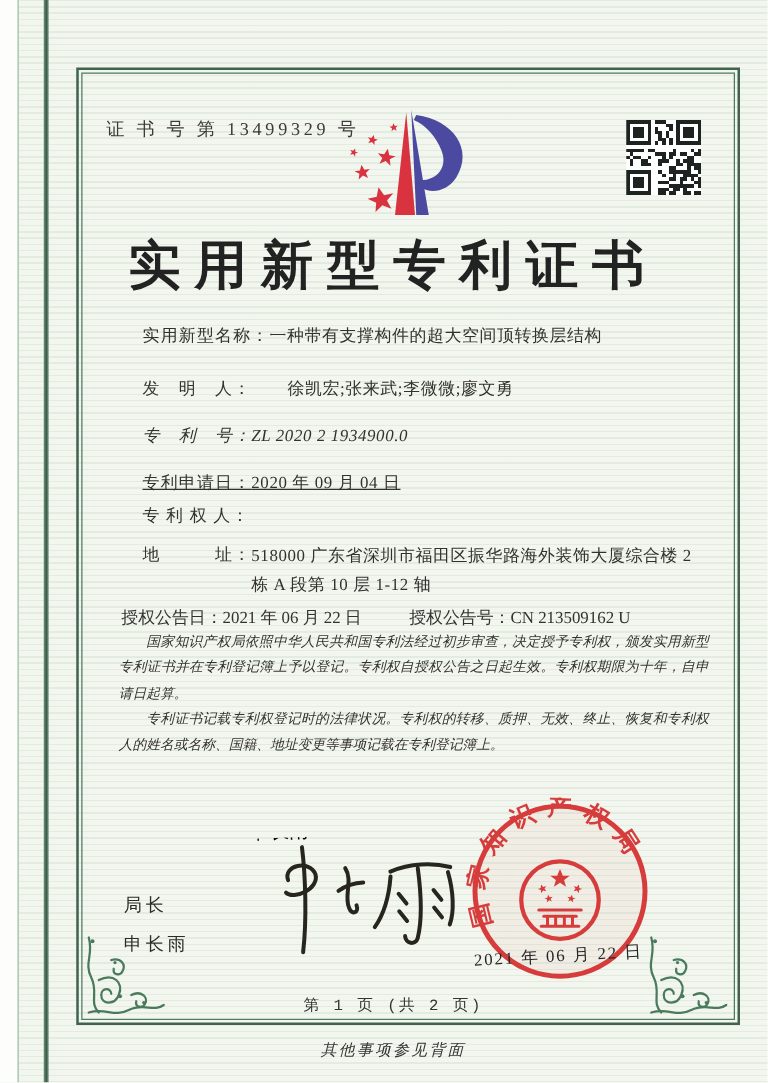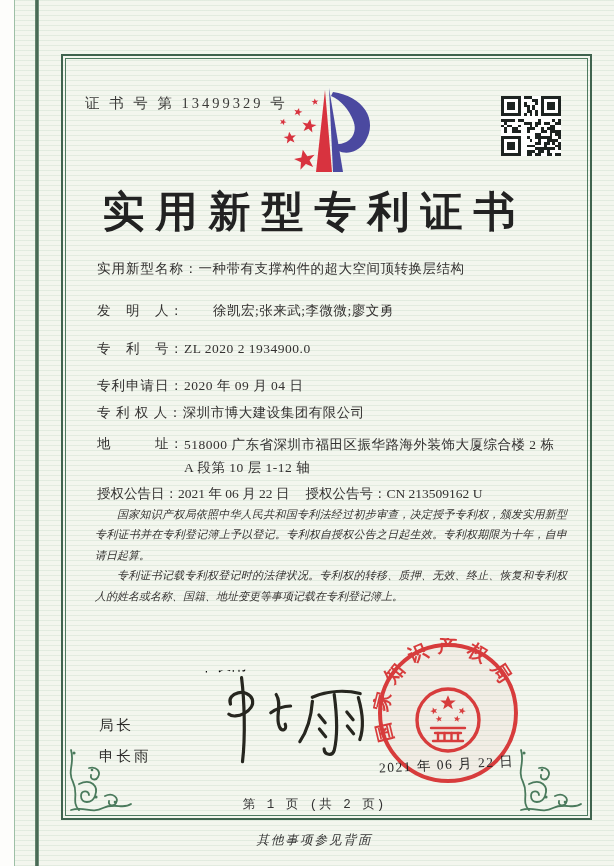--- a/index.html
+++ b/index.html
@@ -38,30 +38,30 @@
   .title{
     position:absolute;left:0;right:0;top:184px;margin:0;
     text-align:center;font-size:42px;font-weight:bold;
     letter-spacing:11px;color:#222;
   }
   .fields{
     position:absolute;left:82px;top:258px;width:466px;
     font-size:13.5px;line-height:22px;color:#333130;
   }
   .row{display:flex;}
-  .row .lbl{flex:0 0 auto;white-space:pre;letter-spacing:1px;}
+  .row .lbl{flex:0 0 auto;white-space:pre;letter-spacing:1px;margin-left:17px;}
   .row .val{flex:1 1 auto;letter-spacing:0.5px;}
   .r-name{margin-bottom:20px;}
   .r-inv{margin-bottom:16px;gap:29px;}
-  .r-pat{margin-bottom:15px;}
-  .r-fil{margin-bottom:5px;}
+  .r-pat{margin-bottom:15px;font-style:italic;}
+  .r-fil{margin-bottom:5px;text-decoration:underline;}
   .r-own{margin-bottom:9px;}
   .r-addr{margin-bottom:4px;}
   .r-addr .val{line-height:23px;}
-  .r-grant{display:flex;gap:16px;}
+  .r-grant{display:flex;gap:38px;}
   .pair{display:flex;}
   .body-text{
     position:absolute;left:80px;top:504px;width:472px;
     font-size:11px;font-style:italic;line-height:1.86;
     text-align:justify;color:#343230;
   }
   .body-text p{margin:0;text-indent:2em;}
   .commissioner{
     position:absolute;left:84px;top:710px;
     font-size:14.5px;letter-spacing:3px;line-height:31px;color:#2d2c2a;
@@ -302,21 +302,20 @@
     <div class="row r-pat">
       <span class="lbl">专　利　号：</span>
       <span class="val">ZL 2020 2 1934900.0</span>
     </div>
     <div class="row r-fil">
       <span class="lbl">专利申请日：</span>
       <span class="val">2020 年 09 月 04 日</span>
     </div>
     <div class="row r-own">
       <span class="lbl">专 利 权 人：</span>
-      <span class="val">深圳市博大建设集团有限公司</span>
     </div>
     <div class="row r-addr">
       <span class="lbl">地　　　址：</span>
       <span class="val">518000 广东省深圳市福田区振华路海外装饰大厦综合楼 2 栋 A 段第 10 层 1-12 轴</span>
     </div>
     <div class="r-grant">
       <div class="pair">
         <span class="lbl">授权公告日：</span>
         <span class="val">2021 年 06 月 22 日</span>
       </div>

